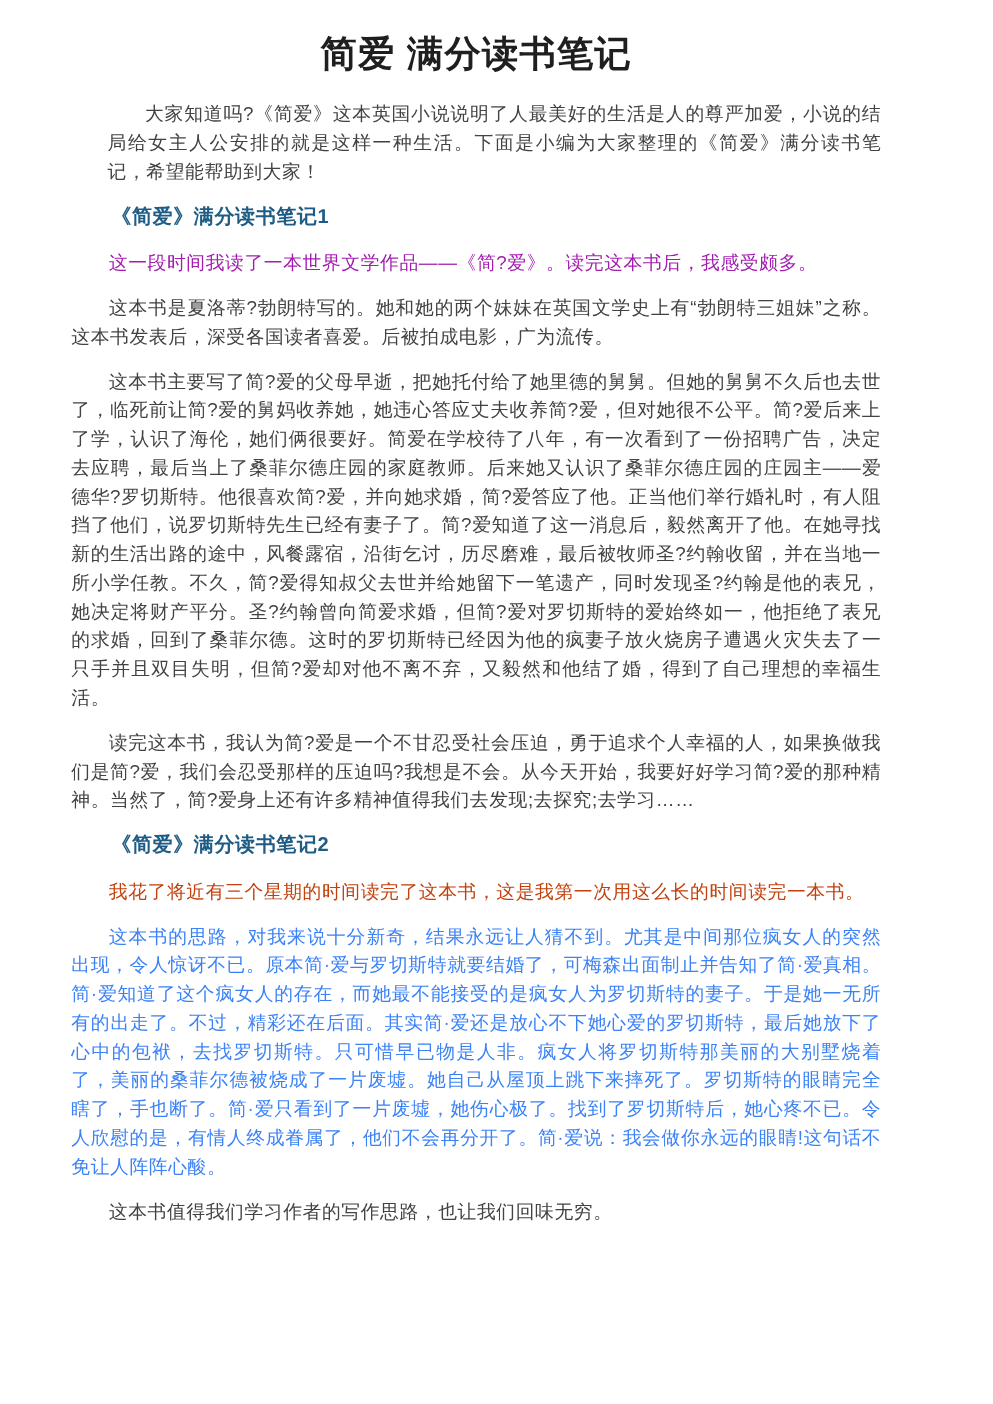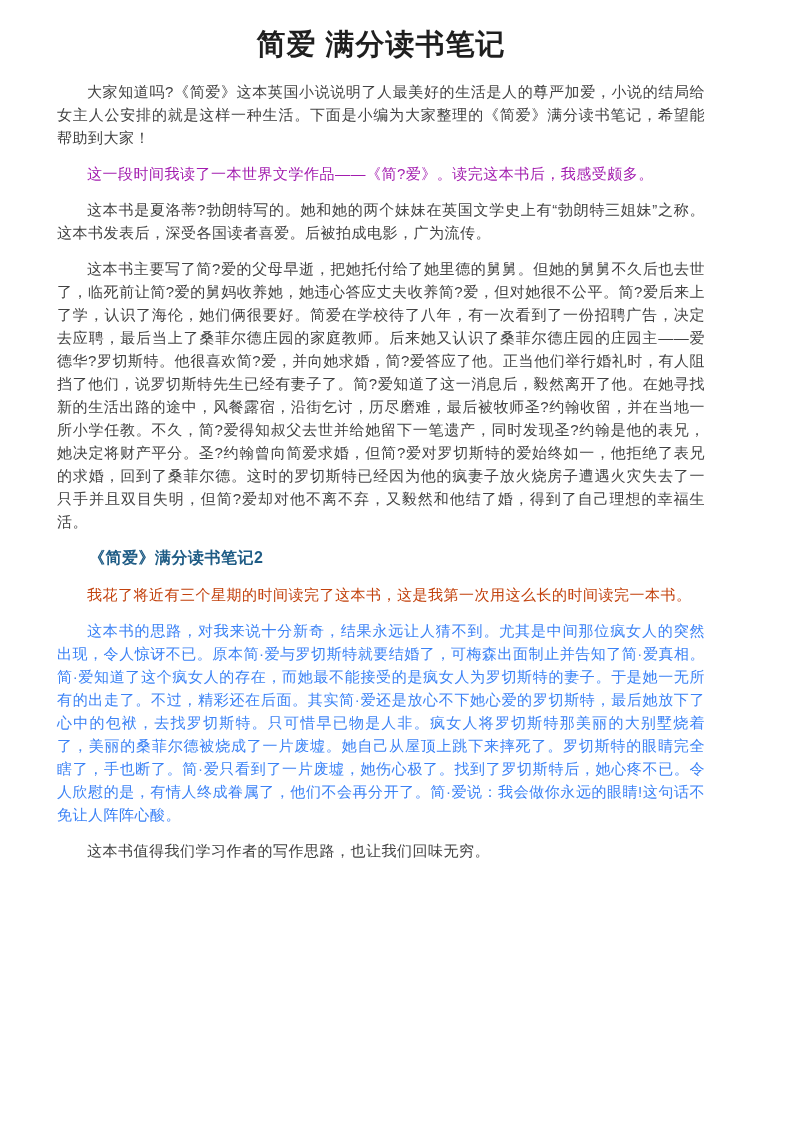--- a/index.html
+++ b/index.html
@@ -47,22 +47,24 @@
     text-indent: 2em;
     letter-spacing: 0.5px;
   }
 </style>
 </head>
 <body>
 
 <div class="page">
   <h1 class="doc-title" style="color: rgb(31, 31, 31);">简爱 满分读书笔记</h1>
   <div class="doc-body">
-      <p class="para" style="color: rgb(66, 66, 66);">大家知道吗?《简爱》这本英国小说说明了人最美好的生活是人的尊严加爱，小说的结局给女主人公安排的就是这样一种生活。下面是小编为大家整理的《简爱》满分读书笔记，希望能帮助到大家！</p>
+      <p class="para" style="color: rgb(66, 66, 66); margin-left: 29px;">大家知道吗?《简爱》这本英国小说说明了人最美好的生活是人的尊严加爱，小说的结局给女主人公安排的就是这样一种生活。下面是小编为大家整理的《简爱》满分读书笔记，希望能帮助到大家！</p>
+      <h2 class="sec-heading" style="color: rgb(31, 92, 133);">《简爱》满分读书笔记1</h2>
       <p class="para" style="color: #a21caf;">这一段时间我读了一本世界文学作品——《简?爱》。读完这本书后，我感受颇多。</p>
       <p class="para" style="color: rgb(66, 66, 66);">这本书是夏洛蒂?勃朗特写的。她和她的两个妹妹在英国文学史上有“勃朗特三姐妹”之称。这本书发表后，深受各国读者喜爱。后被拍成电影，广为流传。</p>
       <p class="para" style="color: rgb(66, 66, 66);">这本书主要写了简?爱的父母早逝，把她托付给了她里德的舅舅。但她的舅舅不久后也去世了，临死前让简?爱的舅妈收养她，她违心答应丈夫收养简?爱，但对她很不公平。简?爱后来上了学，认识了海伦，她们俩很要好。简爱在学校待了八年，有一次看到了一份招聘广告，决定去应聘，最后当上了桑菲尔德庄园的家庭教师。后来她又认识了桑菲尔德庄园的庄园主——爱德华?罗切斯特。他很喜欢简?爱，并向她求婚，简?爱答应了他。正当他们举行婚礼时，有人阻挡了他们，说罗切斯特先生已经有妻子了。简?爱知道了这一消息后，毅然离开了他。在她寻找新的生活出路的途中，风餐露宿，沿街乞讨，历尽磨难，最后被牧师圣?约翰收留，并在当地一所小学任教。不久，简?爱得知叔父去世并给她留下一笔遗产，同时发现圣?约翰是他的表兄，她决定将财产平分。圣?约翰曾向简爱求婚，但简?爱对罗切斯特的爱始终如一，他拒绝了表兄的求婚，回到了桑菲尔德。这时的罗切斯特已经因为他的疯妻子放火烧房子遭遇火灾失去了一只手并且双目失明，但简?爱却对他不离不弃，又毅然和他结了婚，得到了自己理想的幸福生活。</p>
+      <p class="para" style="color: rgb(66, 66, 66);">读完这本书，我认为简?爱是一个不甘忍受社会压迫，勇于追求个人幸福的人，如果换做我们是简?爱，我们会忍受那样的压迫吗?我想是不会。从今天开始，我要好好学习简?爱的那种精神。当然了，简?爱身上还有许多精神值得我们去发现;去探究;去学习……</p>
       <h2 class="sec-heading" style="color: rgb(31, 92, 133);">《简爱》满分读书笔记2</h2>
       <p class="para" style="color: #c2410c;">我花了将近有三个星期的时间读完了这本书，这是我第一次用这么长的时间读完一本书。</p>
       <p class="para" style="color: #3b82f6;">这本书的思路，对我来说十分新奇，结果永远让人猜不到。尤其是中间那位疯女人的突然出现，令人惊讶不已。原本简·爱与罗切斯特就要结婚了，可梅森出面制止并告知了简·爱真相。简·爱知道了这个疯女人的存在，而她最不能接受的是疯女人为罗切斯特的妻子。于是她一无所有的出走了。不过，精彩还在后面。其实简·爱还是放心不下她心爱的罗切斯特，最后她放下了心中的包袱，去找罗切斯特。只可惜早已物是人非。疯女人将罗切斯特那美丽的大别墅烧着了，美丽的桑菲尔德被烧成了一片废墟。她自己从屋顶上跳下来摔死了。罗切斯特的眼睛完全瞎了，手也断了。简·爱只看到了一片废墟，她伤心极了。找到了罗切斯特后，她心疼不已。令人欣慰的是，有情人终成眷属了，他们不会再分开了。简·爱说：我会做你永远的眼睛!这句话不免让人阵阵心酸。</p>
       <p class="para" style="color: rgb(66, 66, 66);">这本书值得我们学习作者的写作思路，也让我们回味无穷。</p>
     </div>
 </div>
 
 </body></html>

